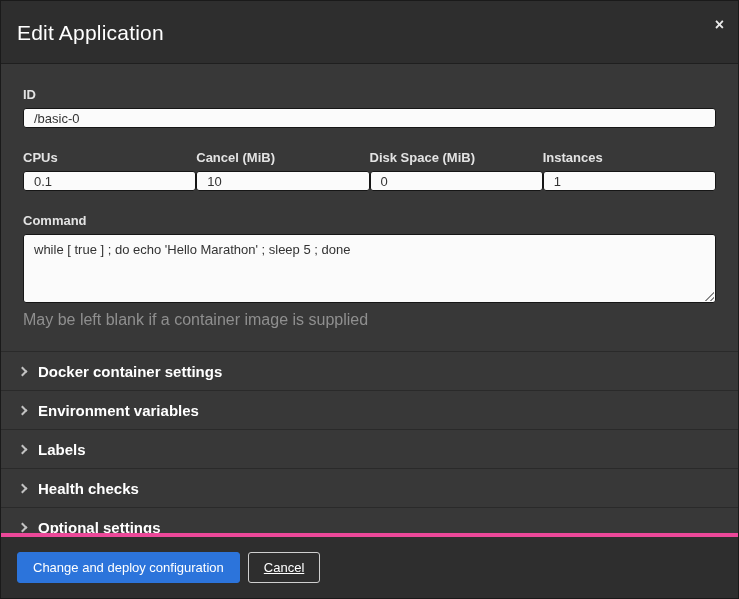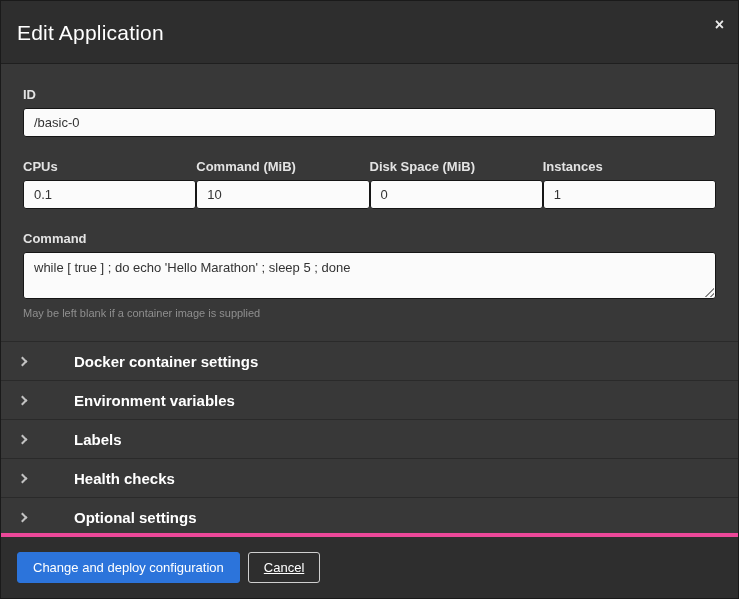--- a/index.html
+++ b/index.html
@@ -43,60 +43,59 @@
   }
   .form-area { padding: 0 22px; }
   .form-label {
     display: block;
     color: #e3e3e3;
     font-size: 13px;
     font-weight: 700;
     margin-bottom: 6px;
   }
   .text-input {
-    width: 100%; height: 29px;
+    width: 100%; height: 20px;
     border: 1px solid #161616;
     border-radius: 3px;
     background: #fbfbfb;
     color: #333333;
     font-size: 13px;
     padding: 0 10px;
     font-family: "Liberation Sans", sans-serif;
     outline: none;
   }
   .form-group { margin-bottom: 22px; }
   .form-row {
     display: grid;
     grid-template-columns: 1fr 1fr 1fr 1fr;
     margin-bottom: 22px;
   }
   .textarea-wrap { position: relative; }
   textarea.text-input {
     display: block;
-    height: 47px;
+    height: 69px;
     padding: 6px 10px;
     resize: none;
     line-height: 1.35;
   }
   .resize-handle {
     position: absolute; right: 2px; bottom: 2px;
     width: 11px; height: 11px;
     background: repeating-linear-gradient(135deg, transparent 0 2px, #8a8a8a 2px 3.5px);
     clip-path: polygon(100% 0, 100% 100%, 0 100%);
     cursor: nwse-resize;
   }
-  .help-text { color: #8f8f8f; font-size: 11px; margin-top: 8px; }
+  .help-text { color: #8f8f8f; font-size: 16px; margin-top: 8px; }
   .sections { margin-top: 14px; border-bottom: 1px solid #2a2a2a; }
   .section-row {
     height: 39px;
     display: flex; align-items: center;
     padding: 0 18px;
     border-top: 1px solid #2a2a2a;
     cursor: pointer;
-    gap: 36px;
   }
   .chevron {
     width: 7px; height: 7px;
     border-top: 2px solid #c2c2c2;
     border-right: 2px solid #c2c2c2;
     transform: rotate(45deg);
     margin-right: 12px;
     flex: 0 0 auto;
   }
   .section-label { color: #ffffff; font-size: 15px; font-weight: 700; }
@@ -136,21 +135,21 @@
         <label class="form-label">ID</label>
         <input type="text" class="text-input" value="/basic-0" style="">
       </div>
 
       <div class="form-row">
         <div>
           <label class="form-label">CPUs</label>
           <input type="text" class="text-input" value="0.1" style="">
         </div>
         <div>
-          <label class="form-label">Command (MiB)</label>
+          <label class="form-label">Cancel (MiB)</label>
           <input type="text" class="text-input" value="10" style="">
         </div>
         <div>
           <label class="form-label">Disk Space (MiB)</label>
           <input type="text" class="text-input" value="0" style="">
         </div>
         <div>
           <label class="form-label">Instances</label>
           <input type="text" class="text-input" value="1" style="">
         </div>

